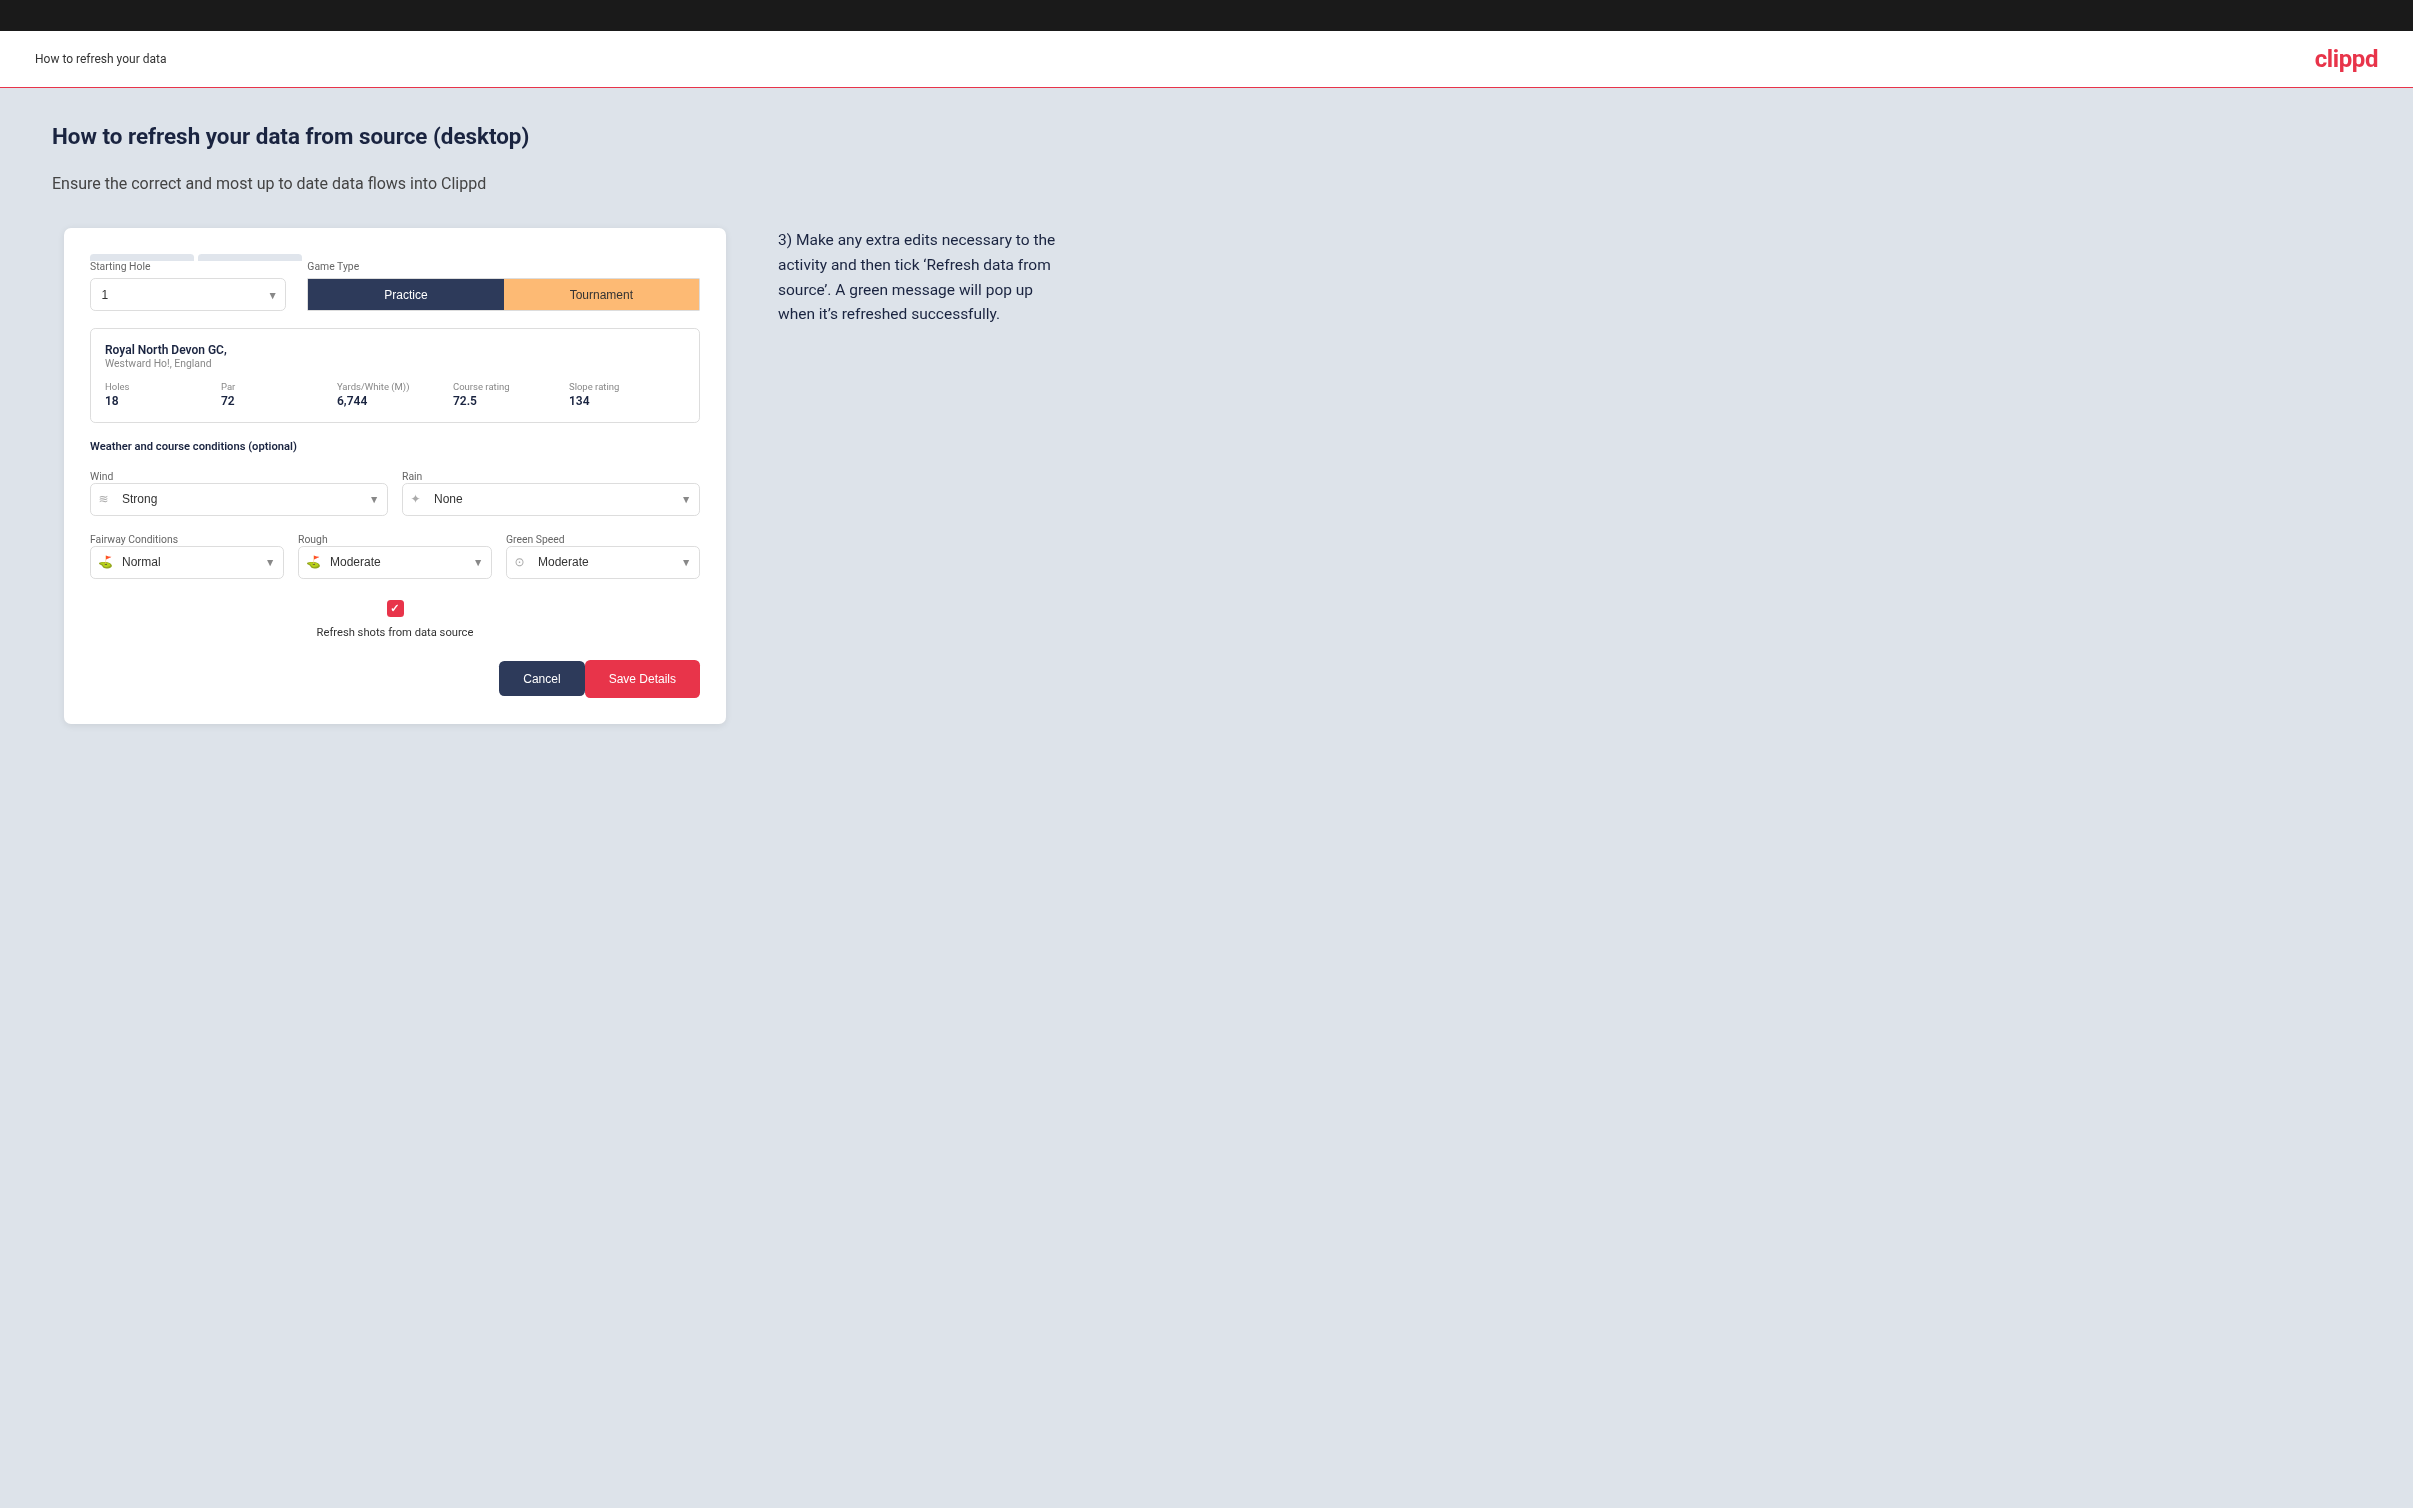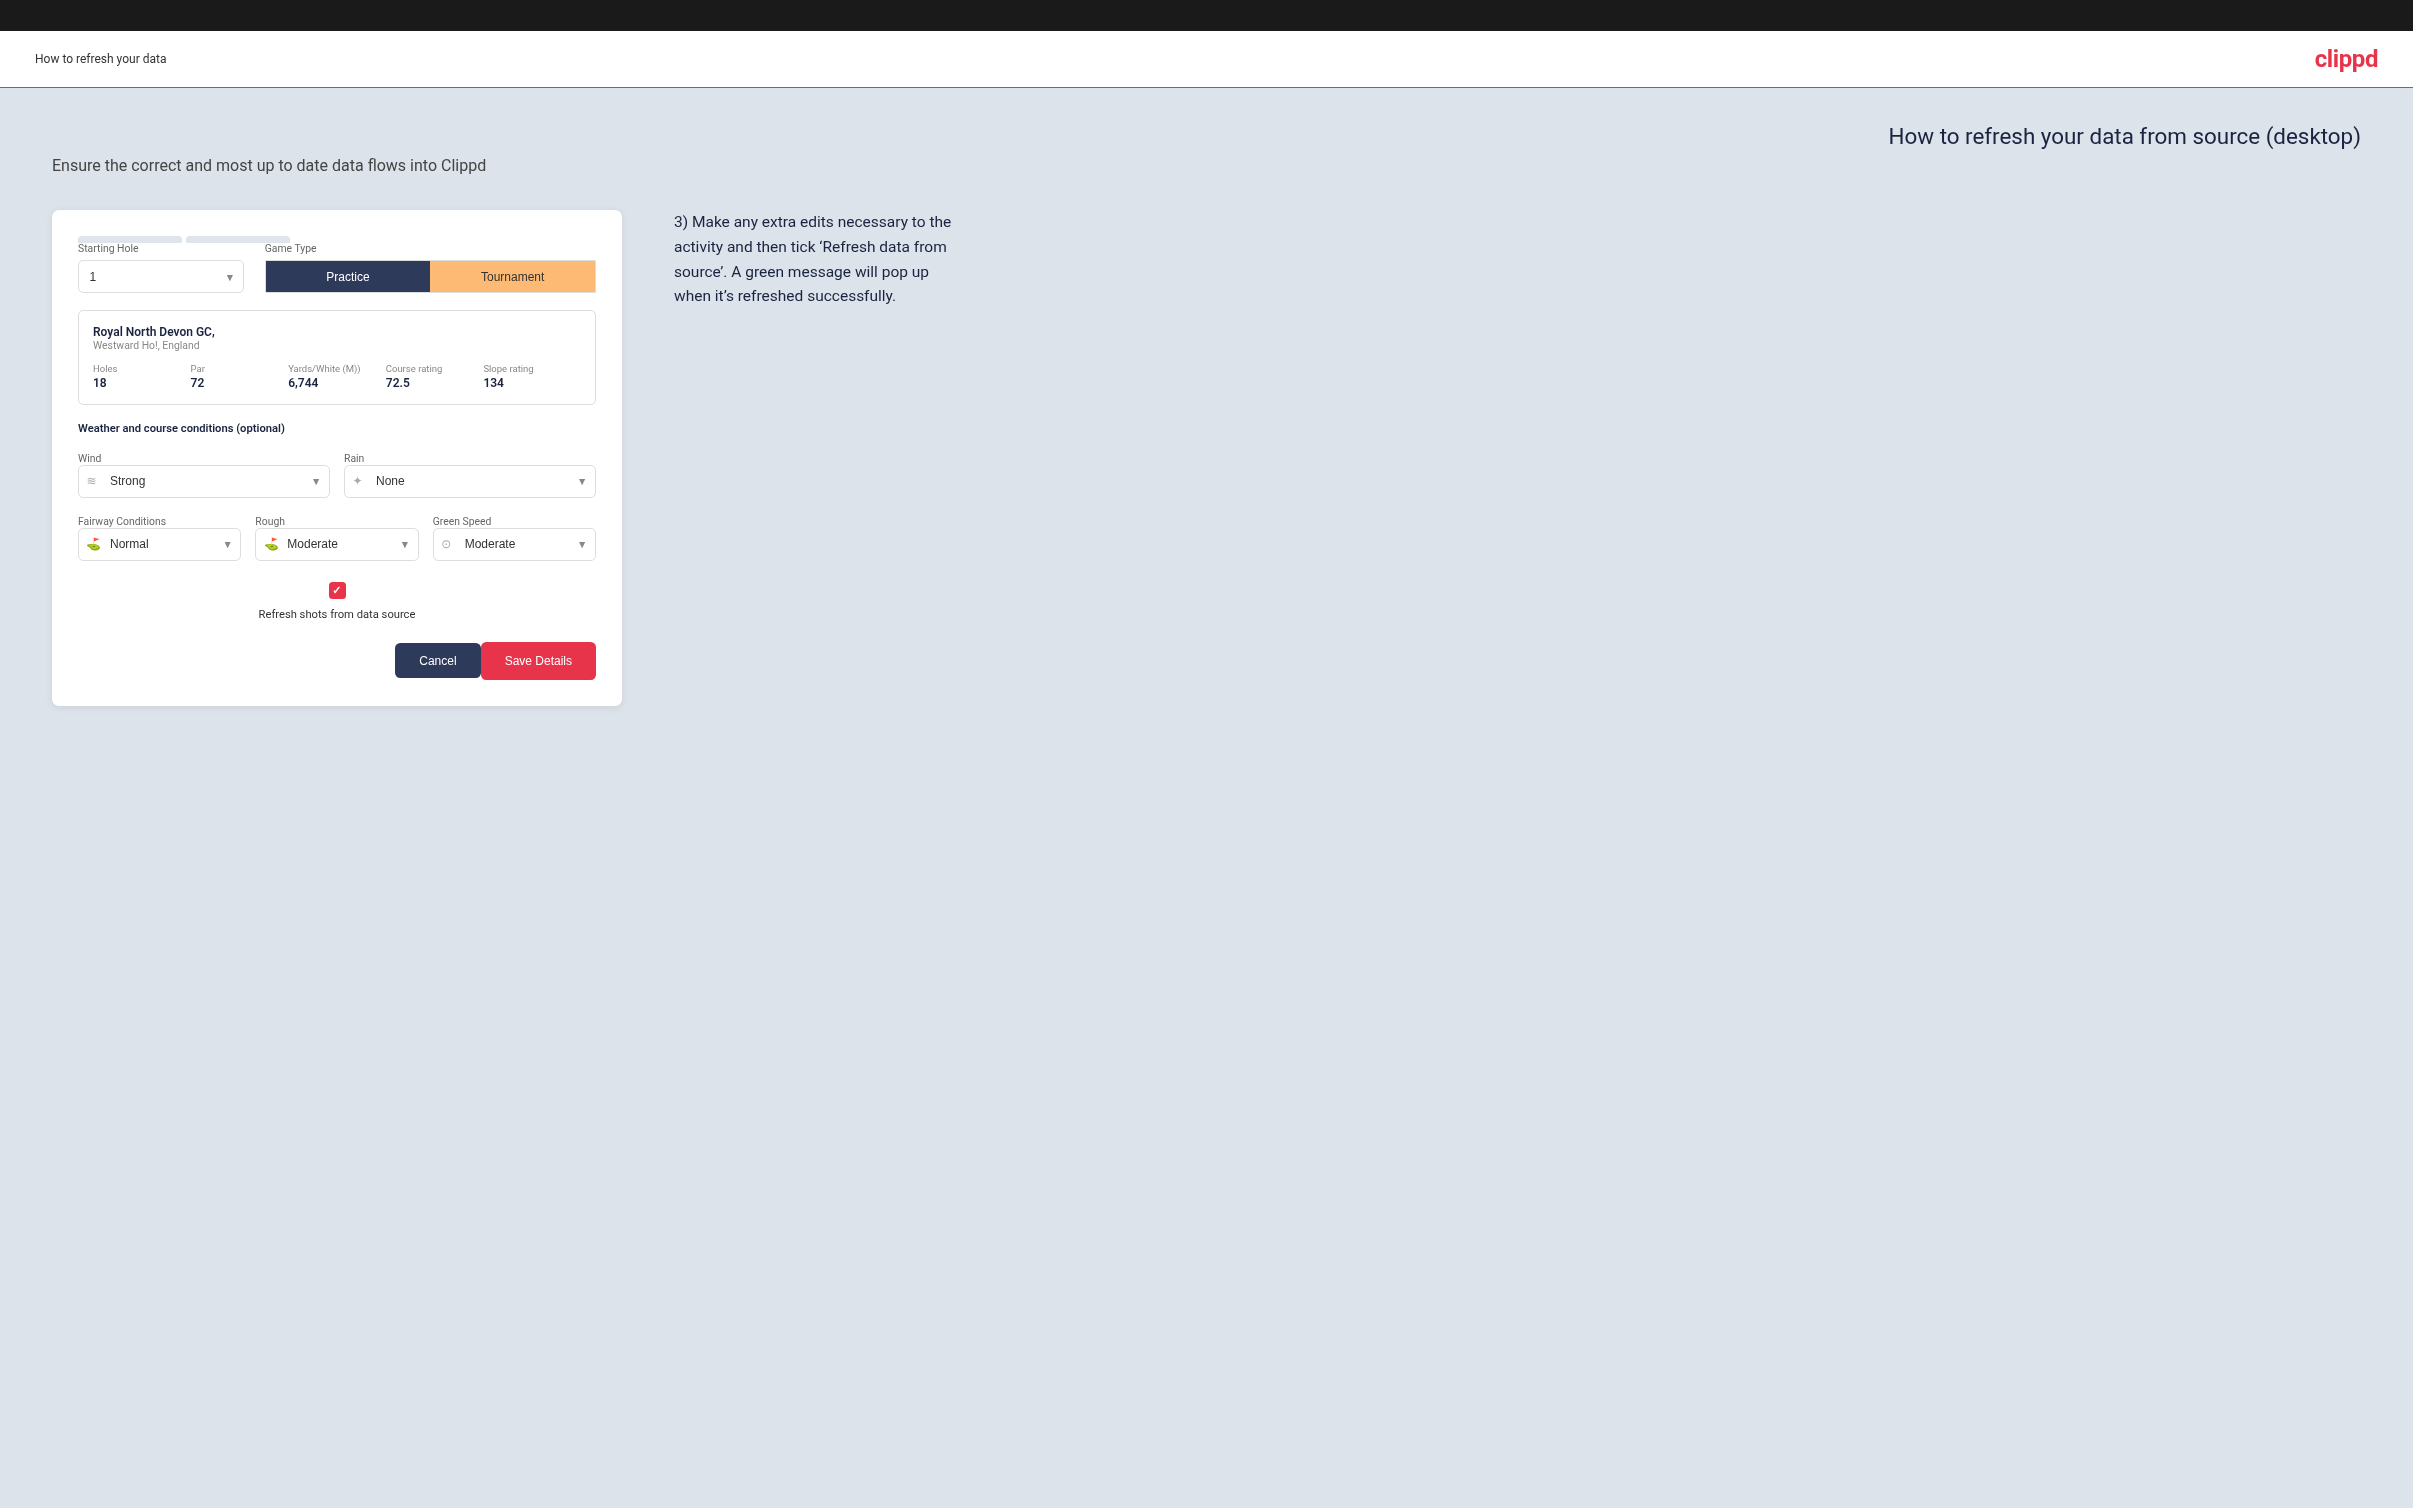--- a/index.html
+++ b/index.html
@@ -33,45 +33,45 @@
     }
 
     .main-content {
       background: #dde3ea;
       min-height: calc(100vh - 86px);
       padding: 35px 52px;
     }
 
     .page-title {
       font-size: 22.4px;
-      font-weight: 400;
+      font-weight: 700;
       color: #1a2440;
-      margin-bottom: 7px;
-      text-align: right;
+      margin-bottom: 25px;
     }
 
     .page-subtitle {
       font-size: 16px;
       color: #444;
       margin-bottom: 35px;
     }
 
     .content-area {
       display: flex;
       gap: 52px;
       align-items: flex-start;
     }
 
     .form-card {
       background: #ffffff;
       border-radius: 7px;
       padding: 26px;
-      width: 570px;
+      width: 662px;
       flex-shrink: 0;
       box-shadow: 0 1.7px 7px rgba(0,0,0,0.08);
+      margin-left: 12px;
     }
 
     .form-row {
       display: flex;
       gap: 21px;
       margin-bottom: 17px;
     }
 
     .form-group {
       display: flex;

